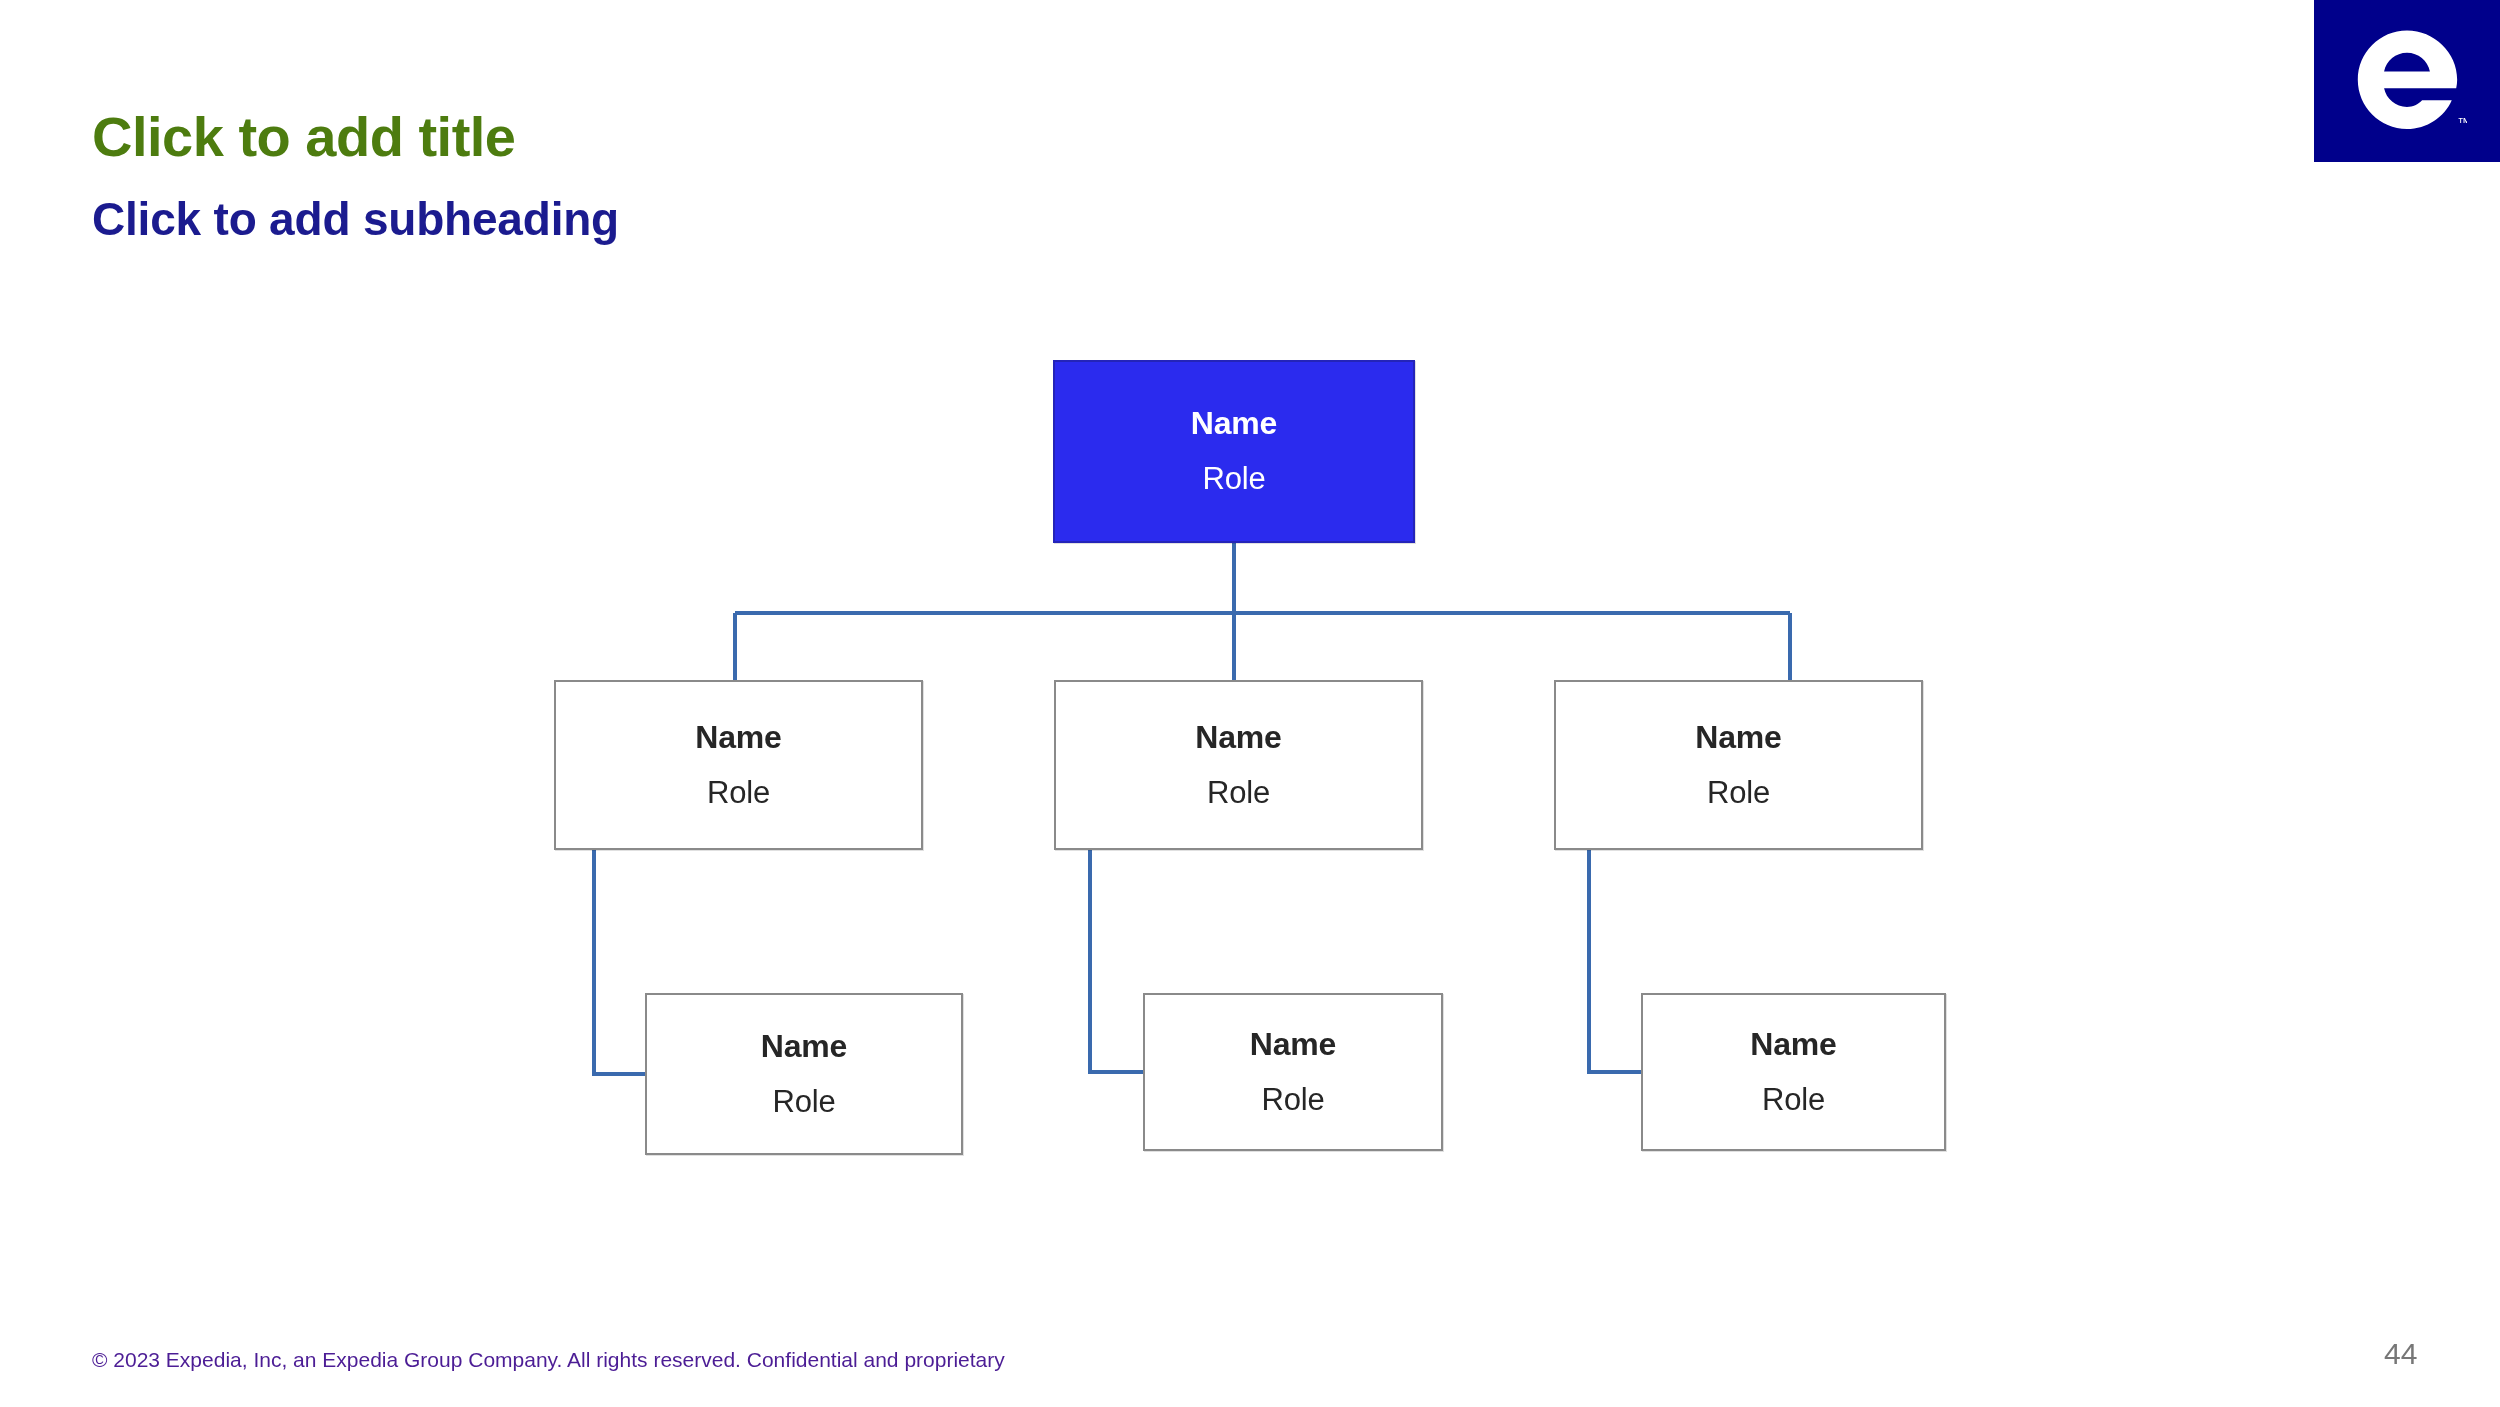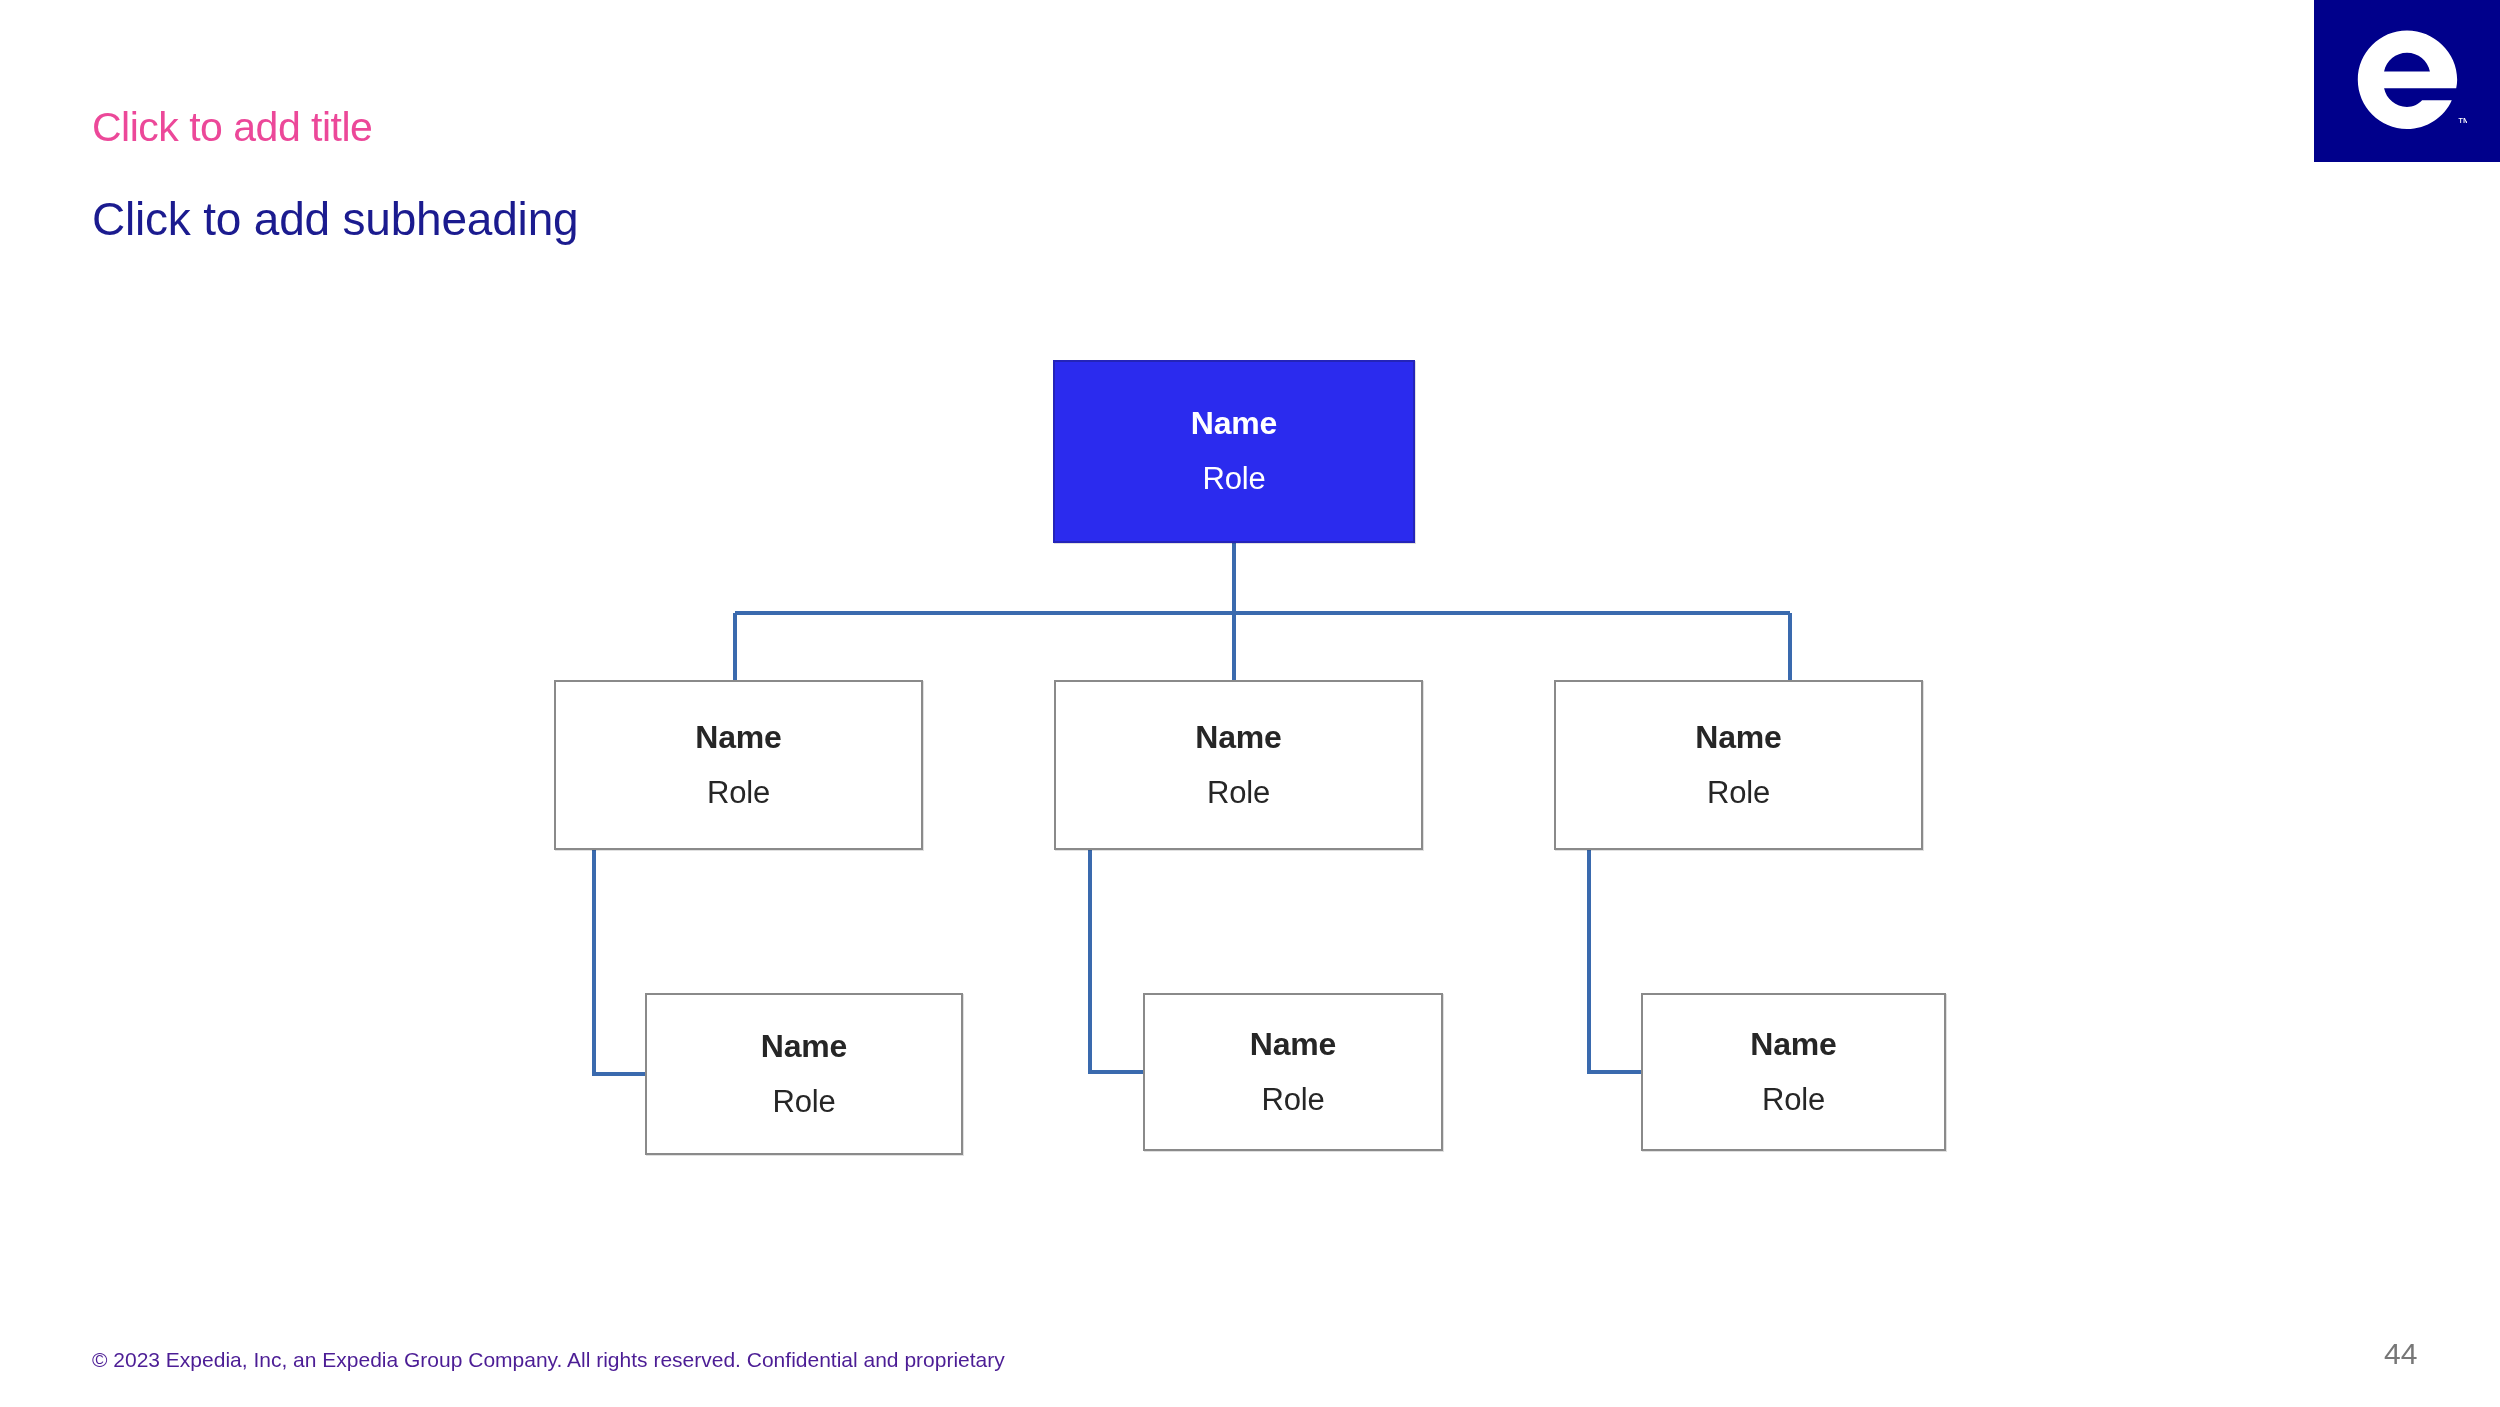--- a/index.html
+++ b/index.html
@@ -31,32 +31,32 @@
     align-items: center;
     justify-content: center;
   }
   .logo-tile svg { display: block; }
 
   
   .slide-title {
     position: absolute;
     left: 92px;
     top: 104px;
-    font-size: 41px;
-    font-weight: 400;
+    font-size: 56px;
+    font-weight: 700;
     letter-spacing: -0.5px;
-    color: #ec4899;
+    color: #4d7c0f;
     white-space: nowrap;
   }
   .slide-subtitle {
     position: absolute;
     left: 92px;
     top: 192px;
     font-size: 46px;
-    font-weight: 400;
+    font-weight: 700;
     letter-spacing: -0.2px;
     color: #1B1B8F;
     white-space: nowrap;
   }
 
   
   .orgchart {
     position: absolute;
     left: 0;
     top: 0;

